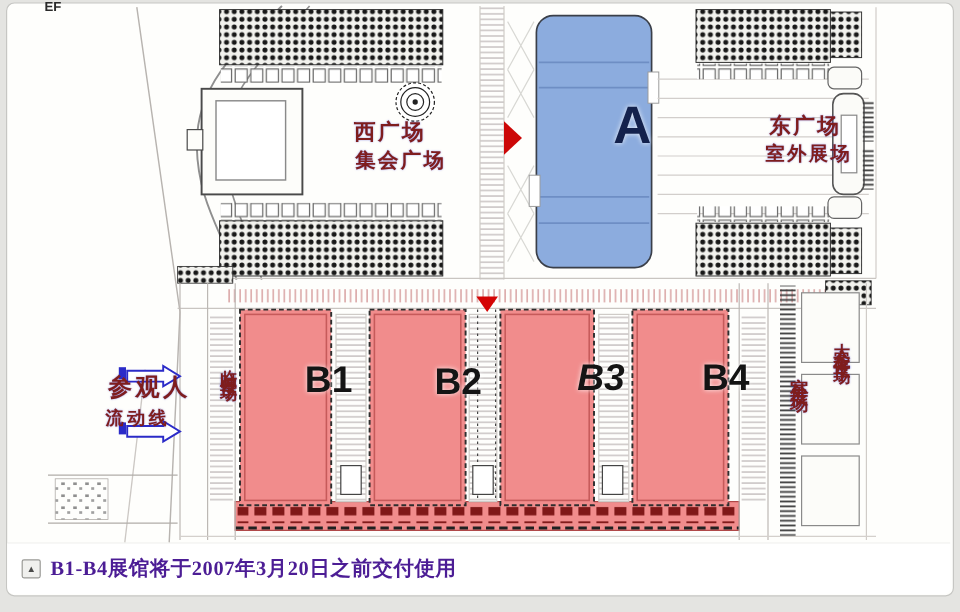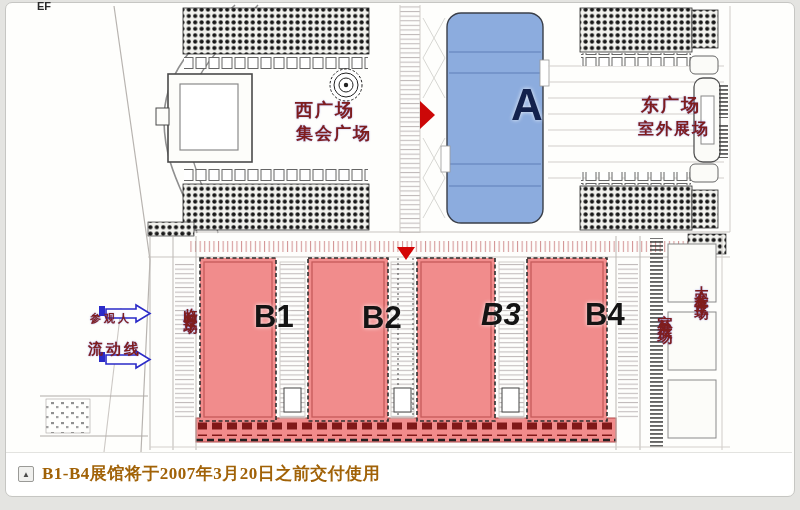--- a/index.html
+++ b/index.html
@@ -13,21 +13,21 @@
     background:#fefefc;border:1px solid #c6c6c3;border-radius:7px;
   }
   svg.plan{position:absolute;left:0;top:0;}
   .lbl{position:absolute;white-space:nowrap;line-height:1;padding-left:34px;}
   .corner-text{left:3px;top:1px;font-size:11px;font-weight:bold;color:#2a2a2a;z-index:9;}
   .blue{color:#7f1d1d;font-weight:bold;text-shadow:0 0 1.5px rgba(50,50,210,.55);}
   .west1{left:261px;top:101px;font-size:18px;letter-spacing:2px;}
   .west2{left:262px;top:125px;font-size:17px;letter-spacing:2px;}
   .east1{left:607px;top:96px;font-size:18px;letter-spacing:2px;}
   .east2{left:604px;top:121px;font-size:16px;letter-spacing:2px;}
-  .visit1{left:56px;top:313px;font-size:11px;letter-spacing:3px;}
+  .visit1{left:56px;top:313px;font-size:20px;letter-spacing:3px;}
   .visit2{left:54px;top:341px;font-size:15px;letter-spacing:3px;}
   .vtext{writing-mode:vertical-rl;text-orientation:upright;}
   .temp-parking{left:150px;top:297px;font-size:14px;letter-spacing:3px;}
   .outdoor-exh{left:624px;top:302px;font-size:15px;letter-spacing:5px;}
   .bus-parking{left:661px;top:275px;font-size:14px;letter-spacing:4px;}
   .hall-label{font-weight:bold;color:#101020;text-shadow:0 0 4px rgba(255,255,255,.85);}
   .hall-a{left:477px;top:83px;font-size:44px;color:#13214c;}
   .hall-b{font-size:31px;color:#141414;}
   .b1{left:220px;top:301px;}
   .b2{left:328px;top:302px;}
@@ -39,21 +39,21 @@
   }
   .collapse-btn{
     position:absolute;left:12px;top:13px;width:16px;height:16px;
     background:#f0f0ee;border:1px solid #9a9a97;border-radius:2px;
     font-size:8px;color:#4a4a4a;text-align:center;line-height:15px;
     cursor:pointer;padding:0;
   }
   .caption-text{
     position:absolute;left:36px;top:9px;
     font-family:"Liberation Serif", serif;font-weight:bold;
-    font-size:17px;color:#a16207;letter-spacing:0.5px;
+    font-size:17px;color:#4c1d95;letter-spacing:0.5px;
   }
 </style>
 </head>
 <body>
 
 <div class="panel"></div>
 
 <svg class="plan" width="800" height="510" viewBox="0 0 800 510">
   <defs>
     <pattern id="pTrees" width="6.4" height="6.4" patternUnits="userSpaceOnUse">

